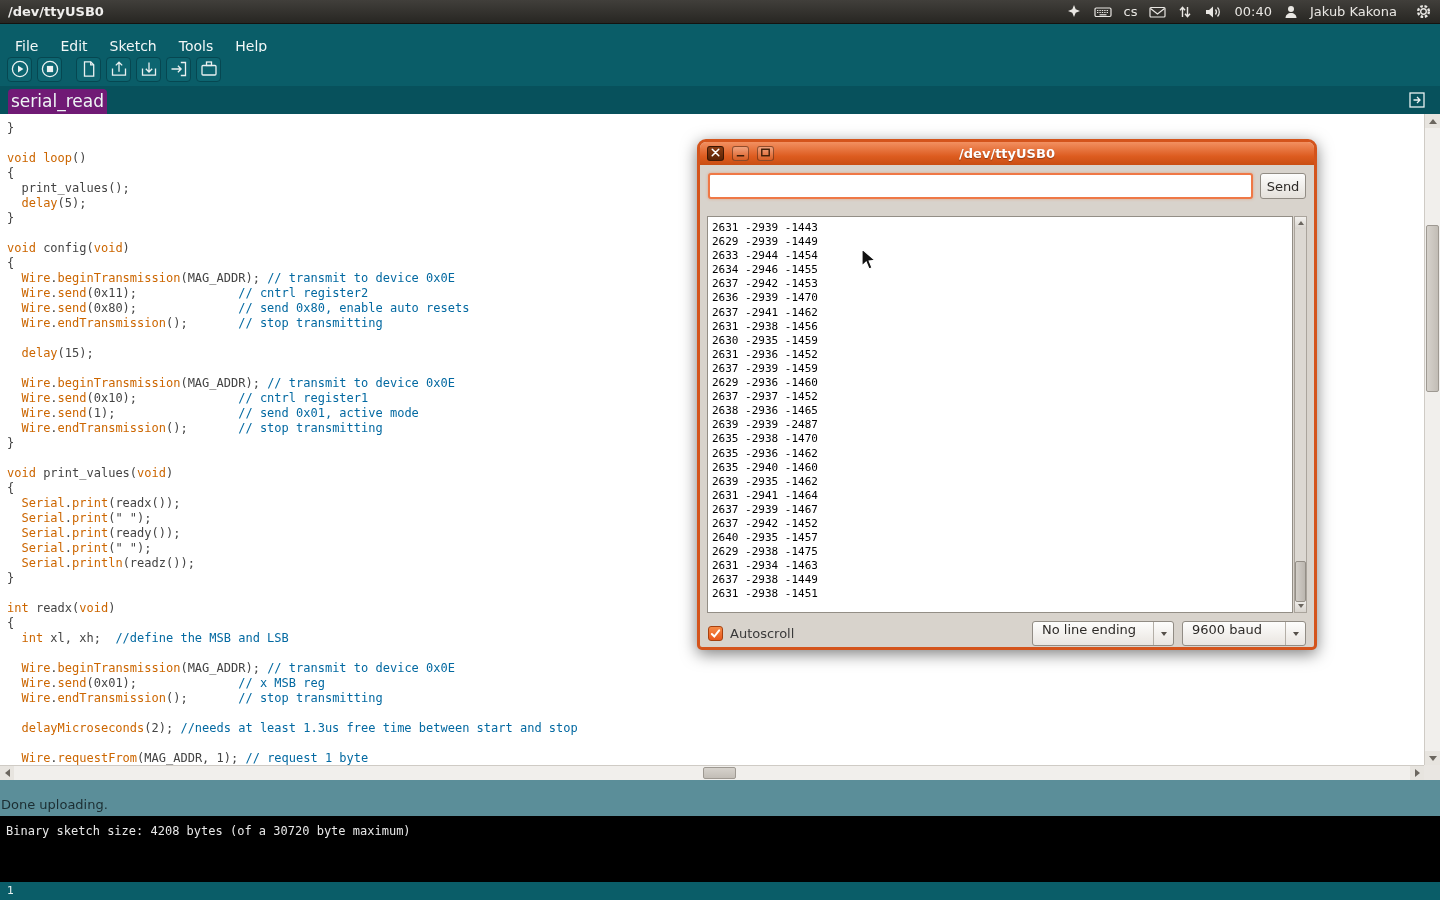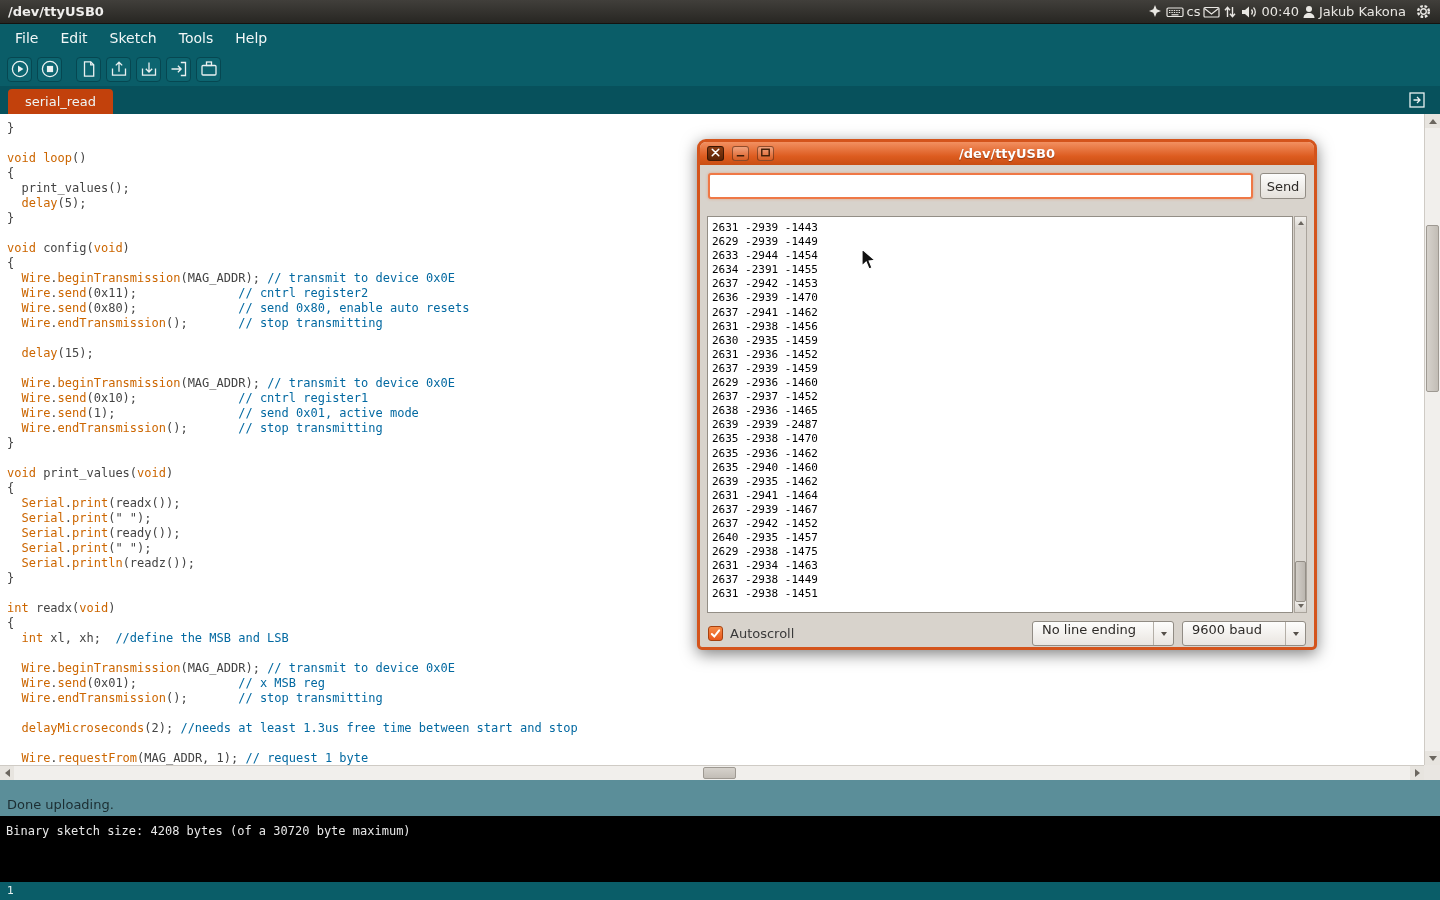--- a/index.html
+++ b/index.html
@@ -5,37 +5,37 @@
   *{margin:0;padding:0;box-sizing:border-box}
   html,body{background:#444}
   body{font-family:"DejaVu Sans","Liberation Sans",sans-serif}
   .screen{position:relative;width:1440px;height:900px;overflow:hidden;background:#fff}
 
   
   .top-panel{position:absolute;left:0;top:0;width:1440px;height:24px;
     background:linear-gradient(#413f3b,#272622);border-bottom:1px solid #141310;
     display:flex;align-items:center;padding:0 8px;color:#efeeec;z-index:20}
   .panel-title{font-weight:bold;font-size:13px}
-  .tray{margin-left:auto;display:flex;align-items:center;gap:3px;font-size:13px;color:#e9e7e3}
+  .tray{margin-left:auto;display:flex;align-items:center;gap:12px;font-size:13px;color:#e9e7e3}
   .tray .ticon{display:inline-flex;align-items:center}
   .tray .clock{font-size:13px}
   .tray .gear{margin-left:6px}
 
   
   .menubar{position:absolute;left:0;top:24px;width:1440px;height:28px;background:#0a5d68;
     display:flex;align-items:center;padding-left:4px;z-index:5}
-  .menu-item{color:#f2f7f7;font-size:14px;padding:0 11px;height:28px;line-height:28px}
+  .menu-item{color:#f2f7f7;font-size:14px;padding:8px 11px;height:28px;line-height:28px}
   .toolbar{position:absolute;left:0;top:52px;width:1440px;height:34px;background:#0a5d68;
     display:flex;align-items:center;gap:5px;padding-left:7px;z-index:5}
   .tool-btn{width:25px;height:25px;border:1px solid #064751;border-radius:4px;background:#0d6570;
     display:flex;align-items:center;justify-content:center}
   .tool-btn:nth-child(3){margin-left:9px}
   .tabbar{position:absolute;left:0;top:86px;width:1440px;height:28px;background:#07515c;z-index:5}
-  .tab{position:absolute;left:8px;bottom:0;height:25px;padding:0 17px;background:#c2410c;
-    border-radius:4px 4px 0 0;color:#eef5f5;font-size:13px;line-height:25px}
+  .tab{position:absolute;left:8px;bottom:0;height:25px;padding:0 3px;background:#701a75;
+    border-radius:4px 4px 0 0;color:#eef5f5;font-size:17px;line-height:25px}
   .tab-menu-btn{position:absolute;right:13px;top:4px;width:20px;height:20px;display:flex;align-items:center;justify-content:center}
 
   
   .editor{position:absolute;left:0;top:114px;width:1424px;height:651px;background:#fff;
     overflow:hidden;padding:7px 0 0 7px;z-index:1}
   .code-line{white-space:pre;height:15px;line-height:15px;font:12px/15px "DejaVu Sans Mono",monospace;color:#444}
   .tk-kw{color:#cc6600}
   .tk-cls{color:#cc6600;font-weight:normal}
   .tk-fn{color:#cc6600}
   .tk-com{color:#0369a1}
@@ -55,21 +55,21 @@
   .vs-thumb{position:absolute;left:1px;width:13px;top:111px;height:167px;background:linear-gradient(90deg,#d6d2cc,#c2bdb6);border:1px solid #9e9992;border-radius:2px}
   .hs-thumb{position:absolute;top:1px;height:12px;left:703px;width:33px;background:linear-gradient(#d6d2cc,#c2bdb6);border:1px solid #9e9992;border-radius:2px}
   .tri{width:0;height:0}
   .tri.up{border-left:4px solid transparent;border-right:4px solid transparent;border-bottom:5px solid #6b665f}
   .tri.down{border-left:4px solid transparent;border-right:4px solid transparent;border-top:5px solid #6b665f}
   .tri.left{border-top:4px solid transparent;border-bottom:4px solid transparent;border-right:5px solid #6b665f}
   .tri.right{border-top:4px solid transparent;border-bottom:4px solid transparent;border-left:5px solid #6b665f}
 
   
   .statusbar{position:absolute;left:0;top:780px;width:1440px;height:48px;background:#5b8e99;
-    display:flex;align-items:center;padding-left:7px;font-size:13px;color:#1c2e32;z-index:5}
+    display:flex;align-items:center;padding-left:1px;font-size:13px;color:#1c2e32;z-index:5}
   .console{position:absolute;left:0;top:816px;width:1440px;height:66px;background:#000;
     padding:7px 0 0 6px;font:12px/16px "DejaVu Sans Mono",monospace;color:#e8e8e8;z-index:5}
   .footer-strip{position:absolute;left:0;top:882px;width:1440px;height:18px;background:#0a5d68;
     color:#e8f1f1;font-size:11px;line-height:18px;padding-left:7px;z-index:5}
 
   
   .dialog{position:absolute;left:697px;top:139px;width:620px;height:511px;z-index:10;
     border:3px solid #d4541c;border-radius:9px 9px 5px 5px;overflow:hidden;
     box-shadow:0 4px 16px rgba(0,0,0,.5);background:#d8d3cc}
   .dialog-titlebar{position:relative;height:23px;
@@ -348,21 +348,21 @@
     <div class="dialog-body">
       <div class="send-row">
         <input class="serial-input" value="" style="">
         <button class="btn">Send</button>
       </div>
       <div class="output-row">
         <div class="output" id="serial-lines">
             <div class="serial-line">2631 -2939 -1443</div>
             <div class="serial-line">2629 -2939 -1449</div>
             <div class="serial-line">2633 -2944 -1454</div>
-            <div class="serial-line">2634 -2391 -1455</div>
+            <div class="serial-line">2634 -2946 -1455</div>
             <div class="serial-line">2637 -2942 -1453</div>
             <div class="serial-line">2636 -2939 -1470</div>
             <div class="serial-line">2637 -2941 -1462</div>
             <div class="serial-line">2631 -2938 -1456</div>
             <div class="serial-line">2630 -2935 -1459</div>
             <div class="serial-line">2631 -2936 -1452</div>
             <div class="serial-line">2637 -2939 -1459</div>
             <div class="serial-line">2629 -2936 -1460</div>
             <div class="serial-line">2637 -2937 -1452</div>
             <div class="serial-line">2638 -2936 -1465</div>

